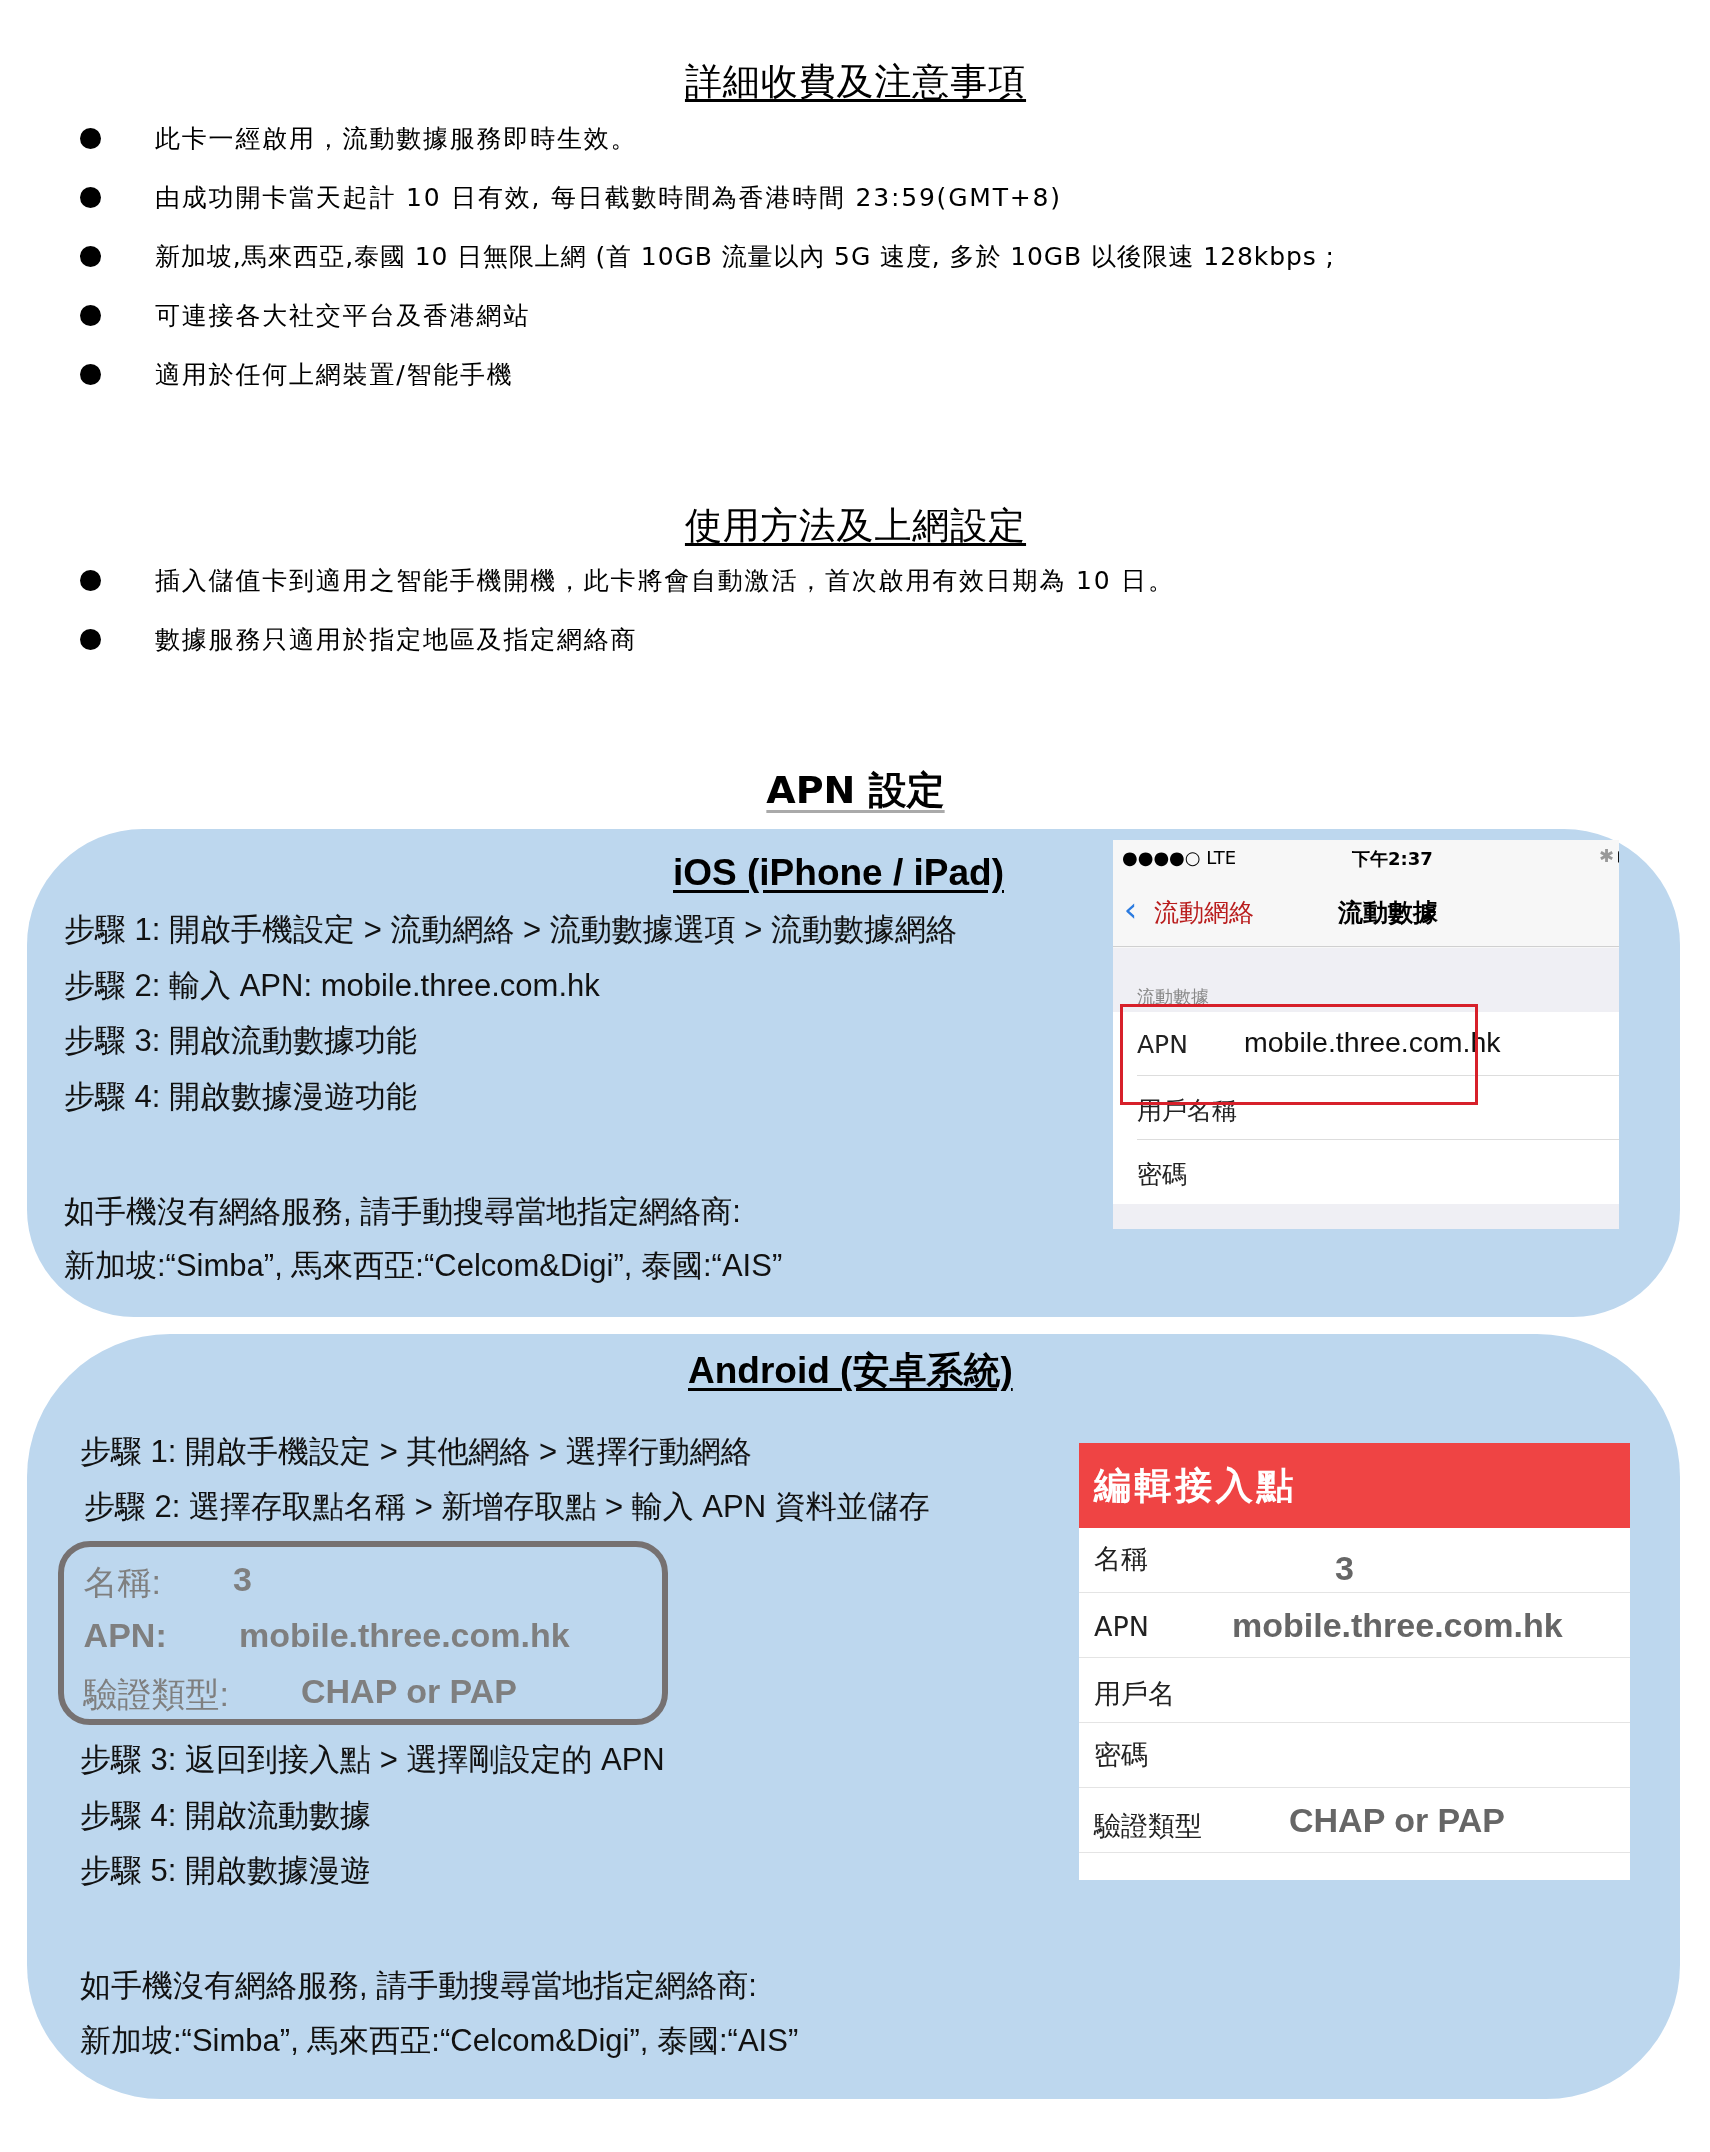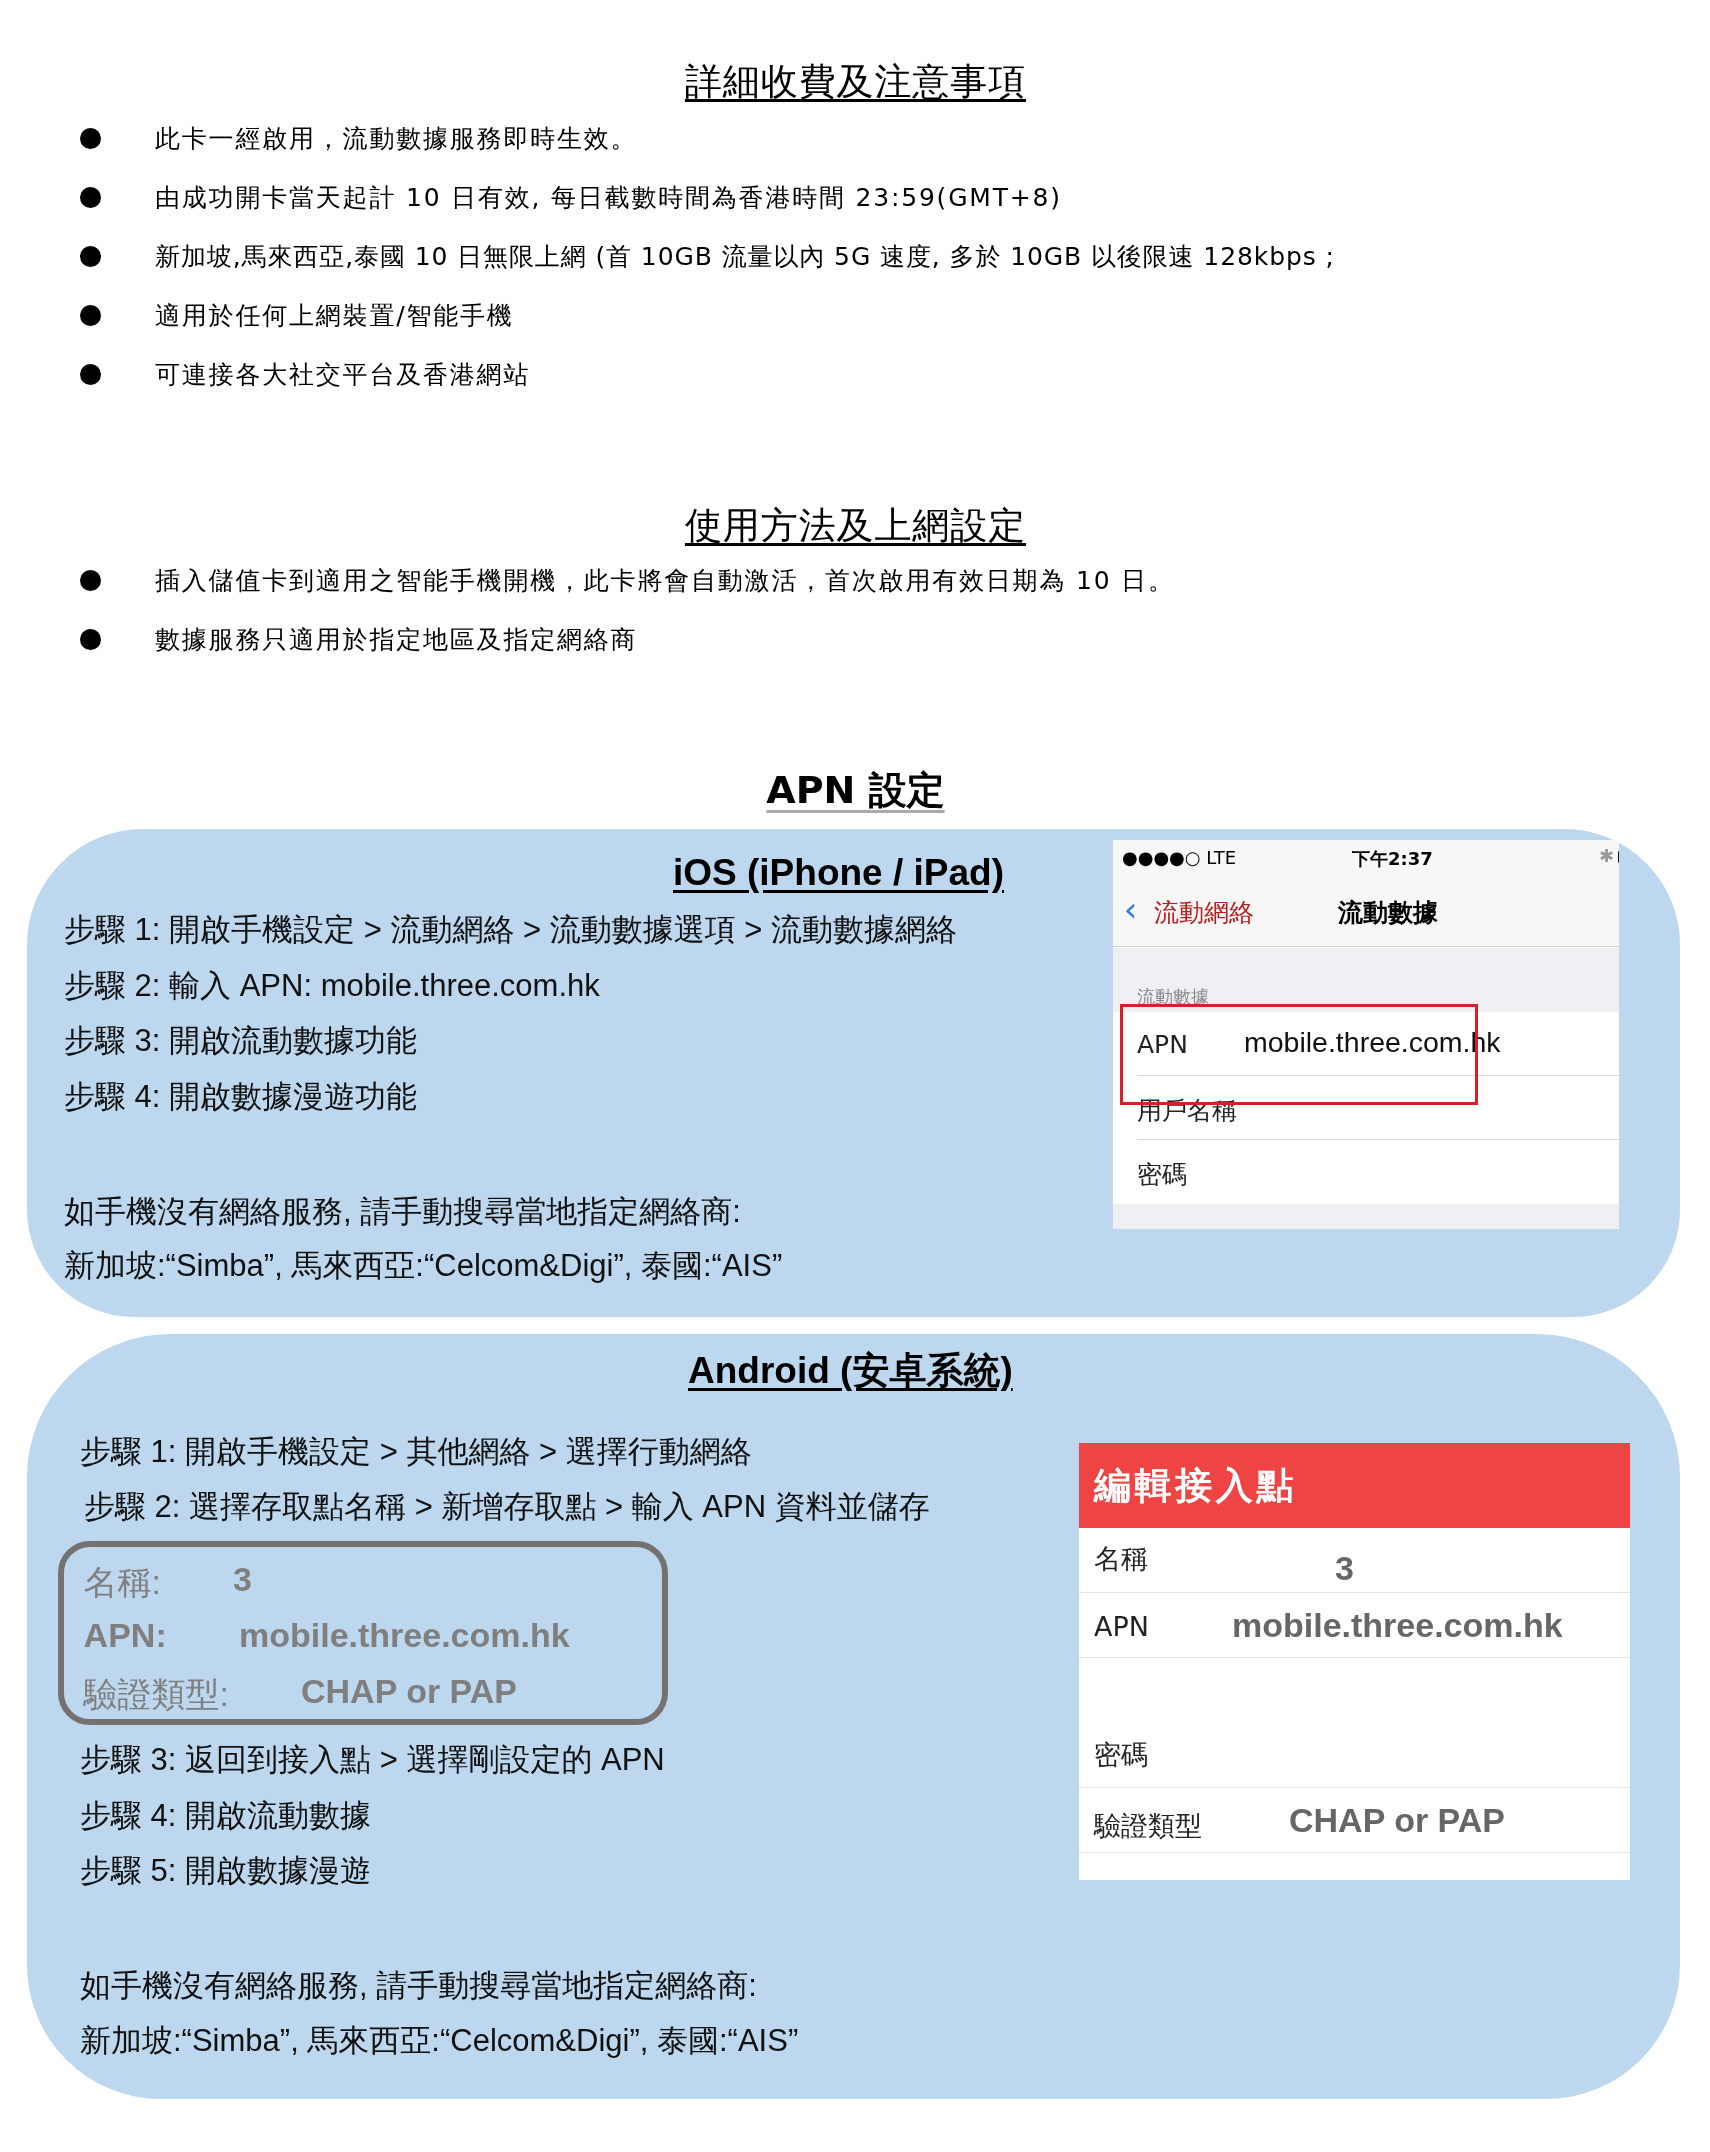--- a/index.html
+++ b/index.html
@@ -70,25 +70,25 @@
   <div class="bullet-row">
     <span class="bullet-dot"></span>
     <span class="bullet-text">由成功開卡當天起計 10 日有效, 每日截數時間為香港時間 23:59(GMT+8)</span>
   </div>
   <div class="bullet-row">
     <span class="bullet-dot"></span>
     <span class="bullet-text" style="letter-spacing:0.9px;">新加坡,馬來西亞,泰國 10 日無限上網 (首 10GB 流量以內 5G 速度, 多於 10GB 以後限速 128kbps ;</span>
   </div>
   <div class="bullet-row">
     <span class="bullet-dot"></span>
-    <span class="bullet-text">適用於任何上網裝置/智能手機</span>
+    <span class="bullet-text">可連接各大社交平台及香港網站</span>
   </div>
   <div class="bullet-row">
     <span class="bullet-dot"></span>
-    <span class="bullet-text">可連接各大社交平台及香港網站</span>
+    <span class="bullet-text">適用於任何上網裝置/智能手機</span>
   </div>
 </div>
 
 <div class="sec-title" style="top:501px;">使用方法及上網設定</div>
 <div class="bullet-list" style="top:551px;">
   <div class="bullet-row">
     <span class="bullet-dot"></span>
     <span class="bullet-text">插入儲值卡到適用之智能手機開機，此卡將會自動激活，首次啟用有效日期為 10 日。</span>
   </div>
   <div class="bullet-row">
@@ -163,20 +163,23 @@
     <span>編輯接入點</span>
   </div>
   <div class="and-row" style="top:85px;">
     <span class="lbl" style="top:12.5px;">名稱</span>
     <span class="val" style="left:256px; top:21.4px;">3</span>
   </div>
   <div class="and-row" style="top:150px;">
     <span class="lbl" style="top:18px;">APN</span>
     <span class="val" style="left:153px; top:13.4px;">mobile.three.com.hk</span>
   </div>
+  <div class="and-row" style="top:215px;">
+    <span class="lbl" style="top:18px;">用戶名</span>
+  </div>
   <div class="and-row" style="top:280px;">
     <span class="lbl" style="top:14.3px;">密碼</span>
   </div>
   <div class="and-row" style="top:345px;">
     <span class="lbl" style="top:19.6px;">驗證類型</span>
     <span class="val" style="left:210px; top:12.5px;">CHAP or PAP</span>
   </div>
 </div>
 
 

